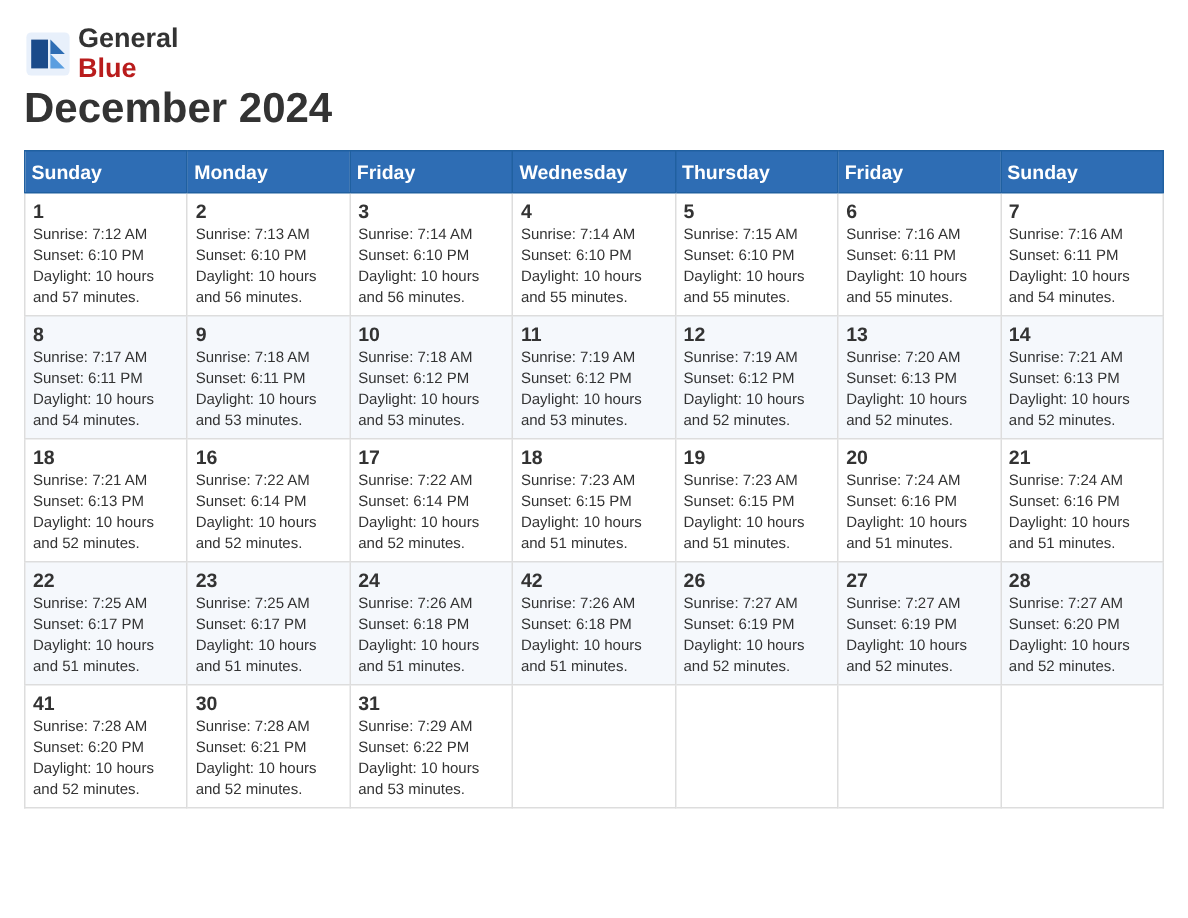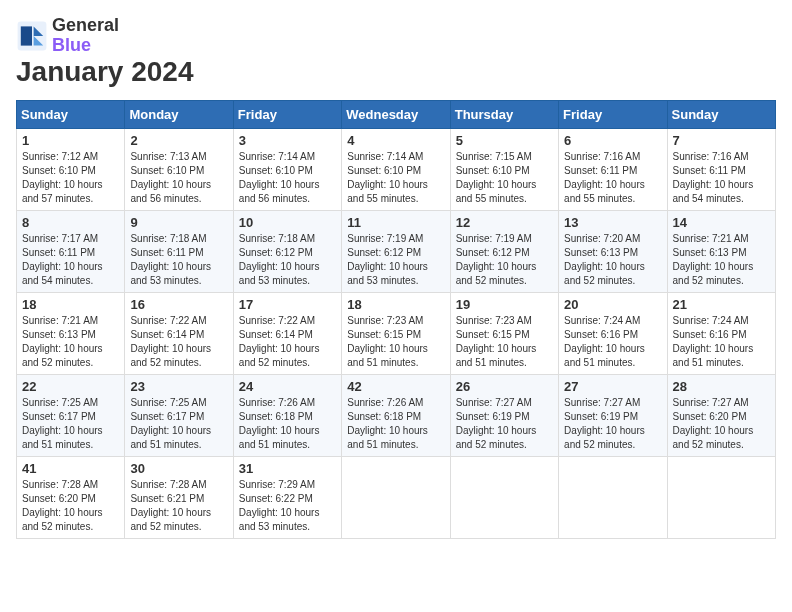--- a/index.html
+++ b/index.html
@@ -90,25 +90,25 @@
 <div class="header">
   <div class="logo">
     <svg class="logo-icon" viewBox="0 0 40 40">
       <rect x="2" y="2" width="36" height="36" rx="4" fill="#e8f0fb"></rect>
       <polygon points="22,8 34,20 22,20" fill="#2e6db4"></polygon>
       <polygon points="22,20 34,32 22,32" fill="#5a9ee0"></polygon>
       <rect x="6" y="8" width="14" height="24" fill="#1a4a8a"></rect>
     </svg>
     <div class="logo-text">
       <div>General</div>
-      <div style="color:#8b5cf6;">Blue</div>
+      <div style="color:#b91c1c;">Blue</div>
     </div>
   </div>
   <div class="title-block">
-    <h1>January 2024</h1>
+    <h1>December 2024</h1>
   </div>
 </div>
 
 <table class="calendar">
   <thead>
     <tr>
       <th>Sunday</th>
       <th>Monday</th>
       <th>Friday</th>
       <th>Wednesday</th>

